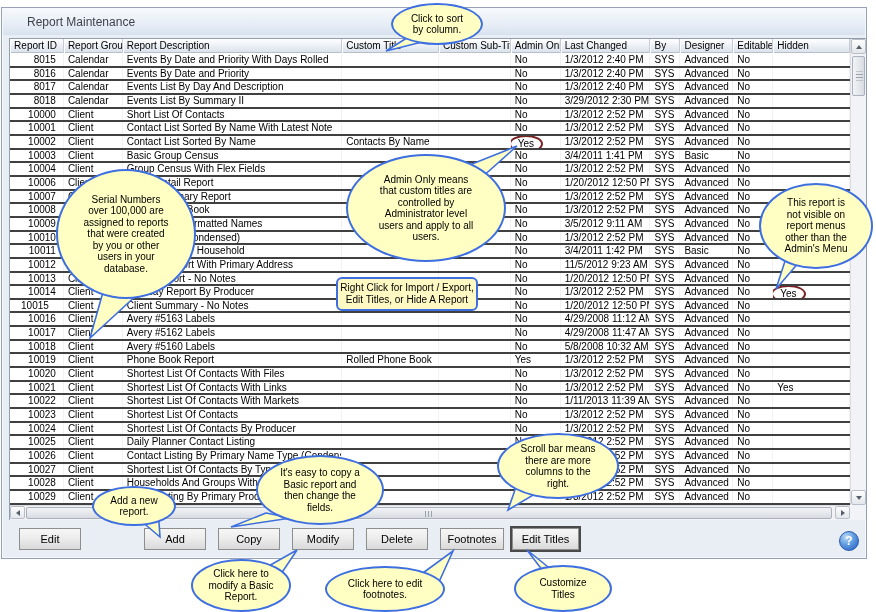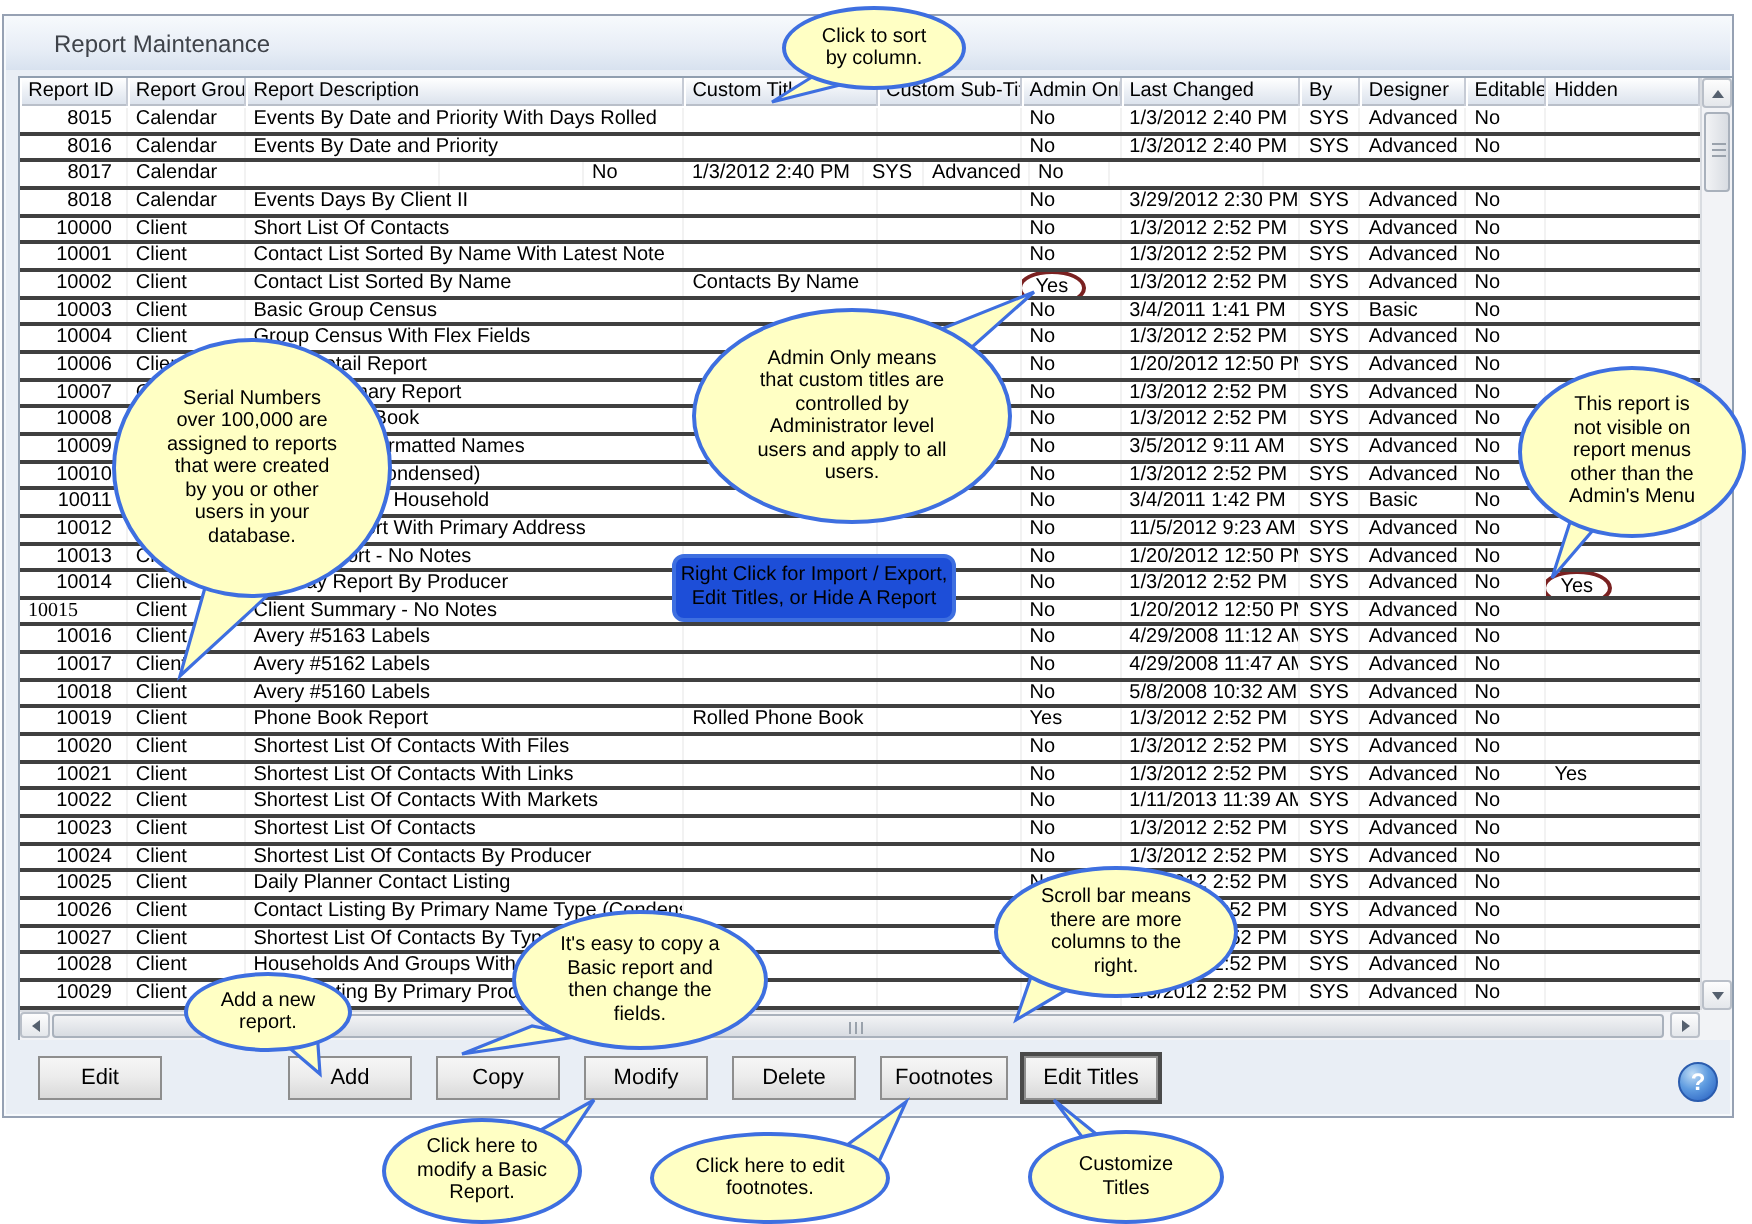--- a/index.html
+++ b/index.html
@@ -64,21 +64,21 @@
   .b-sort      { left:391px; top:3px;   width:92px;  height:42px; }
   .b-serial    { left:56px;  top:169px; width:140px; height:130px; }
   .b-admin     { left:346px; top:154px; width:160px; height:108px; }
   .b-hidden    { left:759px; top:183px; width:114px; height:86px; }
   .b-scrollbar { left:497px; top:433px; width:122px; height:66px; }
   .b-add       { left:92px;  top:486px; width:84px;  height:40px; }
   .b-copy      { left:256px; top:455px; width:128px; height:70px; }
   .b-modify    { left:191px; top:559px; width:100px; height:53px; }
   .b-footnotes { left:325px; top:566px; width:120px; height:46px; }
   .b-customize { left:514px; top:565px; width:98px;  height:47px; }
-  .note-box { position:absolute; left:336px; top:277px; width:142px; height:34px; background:#1d4ed8;
+  .note-box { position:absolute; left:336px; top:277px; width:142px; height:34px; background:#fef9c3;
               border:2px solid #3E6FE0; border-radius:6px; z-index:31; display:flex; align-items:center;
               justify-content:center; text-align:center; white-space:pre-line; font-size:10px; line-height:12px; color:#000; }
 </style>
 </head>
 <body>
 
 <div class="stage">
 
   <div class="window">
     <div class="titlebar">
@@ -122,33 +122,34 @@
             <div class="td" style="width: 50px; text-align: left;">No</div>
             <div class="td" style="width: 90px; text-align: left;">1/3/2012 2:40 PM</div>
             <div class="td" style="width: 30px; text-align: left;">SYS</div>
             <div class="td" style="width: 53px; text-align: left;">Advanced</div>
             <div class="td" style="width: 40px; text-align: left;">No</div>
             <div class="td" style="width: 77px; text-align: left;"></div>
           </div>
           <div class="tr">
             <div class="td" style="width: 54px; text-align: right; padding-right: 7px;">8017</div>
             <div class="td" style="width: 59px; text-align: left;">Calendar</div>
+            <div class="td" style="width: 220px; text-align: left;">Events List By Day And Description</div>
             <div class="td" style="width: 97px; text-align: left;"></div>
             <div class="td" style="width: 72px; text-align: left;"></div>
             <div class="td" style="width: 50px; text-align: left;">No</div>
             <div class="td" style="width: 90px; text-align: left;">1/3/2012 2:40 PM</div>
             <div class="td" style="width: 30px; text-align: left;">SYS</div>
             <div class="td" style="width: 53px; text-align: left;">Advanced</div>
             <div class="td" style="width: 40px; text-align: left;">No</div>
             <div class="td" style="width: 77px; text-align: left;"></div>
           </div>
           <div class="tr">
             <div class="td" style="width: 54px; text-align: right; padding-right: 7px;">8018</div>
             <div class="td" style="width: 59px; text-align: left;">Calendar</div>
-            <div class="td" style="width: 220px; text-align: left;">Events Days By Client II</div>
+            <div class="td" style="width: 220px; text-align: left;">Events List By Summary II</div>
             <div class="td" style="width: 97px; text-align: left;"></div>
             <div class="td" style="width: 72px; text-align: left;"></div>
             <div class="td" style="width: 50px; text-align: left;">No</div>
             <div class="td" style="width: 90px; text-align: left;">3/29/2012 2:30 PM</div>
             <div class="td" style="width: 30px; text-align: left;">SYS</div>
             <div class="td" style="width: 53px; text-align: left;">Advanced</div>
             <div class="td" style="width: 40px; text-align: left;">No</div>
             <div class="td" style="width: 77px; text-align: left;"></div>
           </div>
           <div class="tr">
@@ -327,21 +328,21 @@
             <div class="td" style="width: 97px; text-align: left;"></div>
             <div class="td" style="width: 72px; text-align: left;"></div>
             <div class="td" style="width: 50px; text-align: left;">No</div>
             <div class="td" style="width: 90px; text-align: left;">1/3/2012 2:52 PM</div>
             <div class="td" style="width: 30px; text-align: left;">SYS</div>
             <div class="td" style="width: 53px; text-align: left;">Advanced</div>
             <div class="td" style="width: 40px; text-align: left;">No</div>
             <div class="td" style="width: 77px; text-align: left;"><span class="circled">Yes</span></div>
           </div>
           <div class="tr">
-            <div class="td" style="width: 54px; text-align: left; padding-right: 7px; font-family: Liberation Serif, serif;">10015</div>
+            <div class="td" style="width: 54px; text-align: center; padding-right: 7px;">10015</div>
             <div class="td" style="width: 59px; text-align: left;">Client</div>
             <div class="td" style="width: 220px; text-align: left;">Client Summary - No Notes</div>
             <div class="td" style="width: 97px; text-align: left;"></div>
             <div class="td" style="width: 72px; text-align: left;"></div>
             <div class="td" style="width: 50px; text-align: left;">No</div>
             <div class="td" style="width: 90px; text-align: left;">1/20/2012 12:50 PM</div>
             <div class="td" style="width: 30px; text-align: left;">SYS</div>
             <div class="td" style="width: 53px; text-align: left;">Advanced</div>
             <div class="td" style="width: 40px; text-align: left;">No</div>
             <div class="td" style="width: 77px; text-align: left;"></div>

